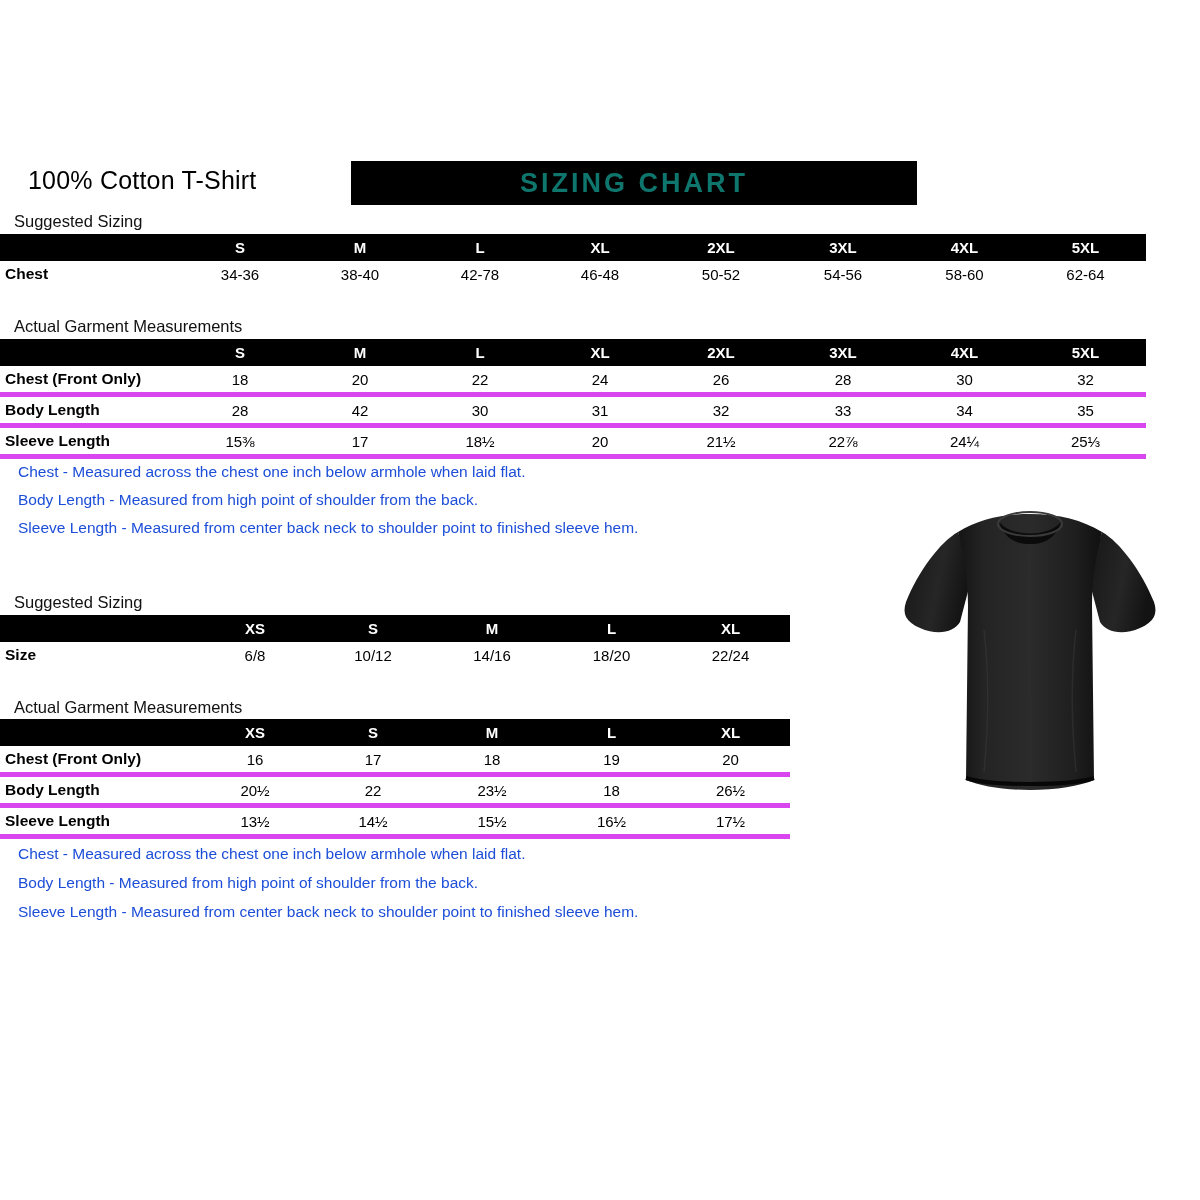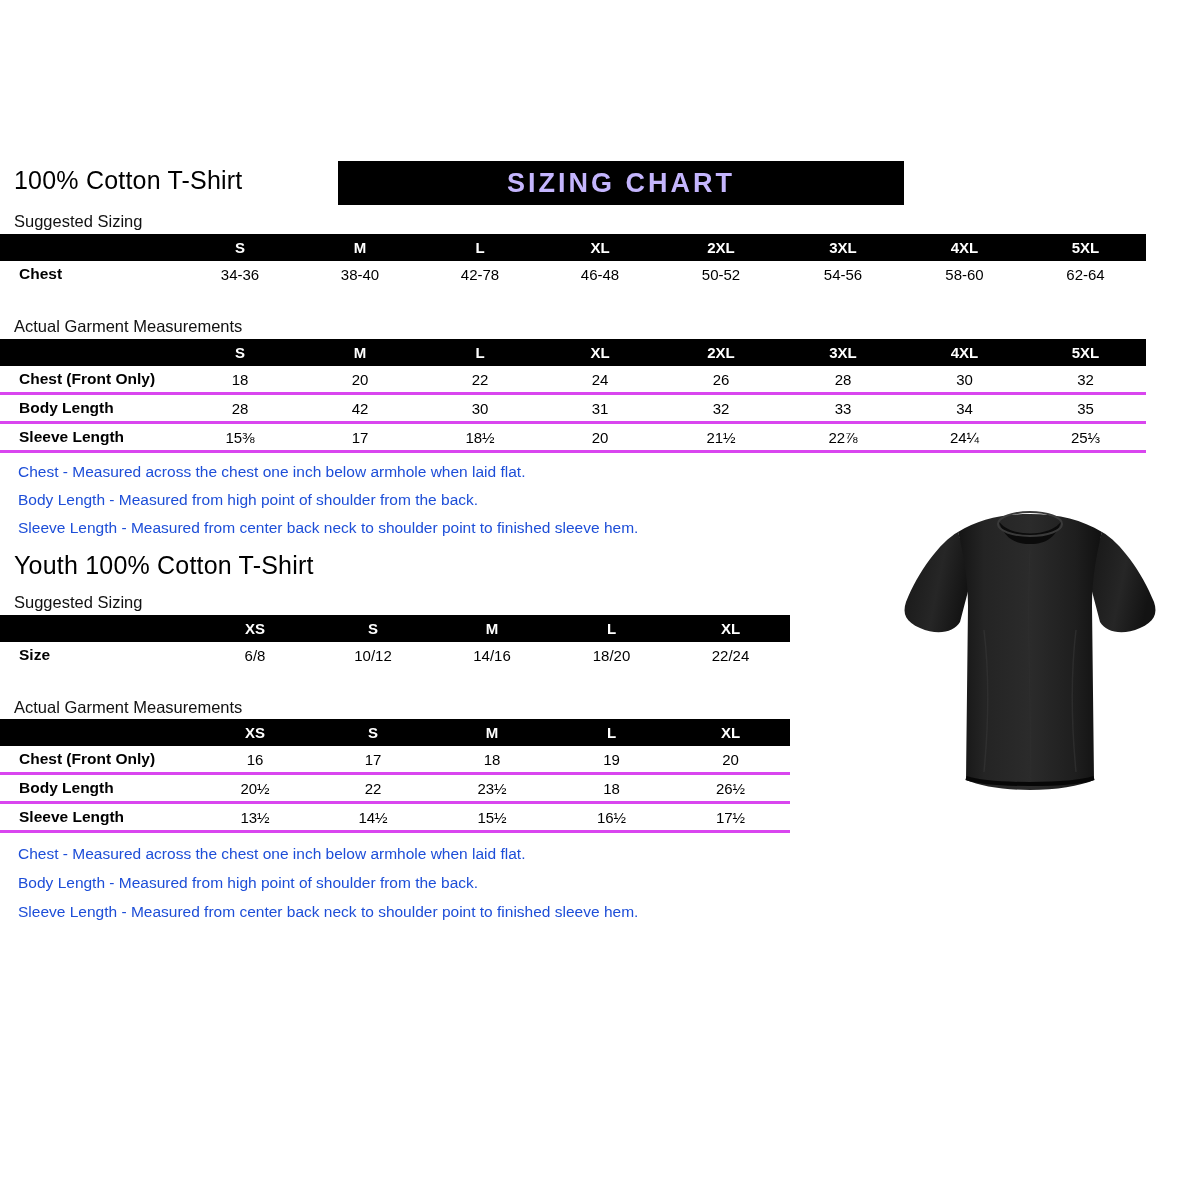--- a/index.html
+++ b/index.html
@@ -19,34 +19,34 @@
   .page {
     position: absolute;
     left: 0; top: 0;
     width: 1200px;
     height: 1200px;
   }
 
   
   .adult-title {
     position: absolute;
-    left: 14px;
+    left: 28px;
     top: 166px;
     font-size: 25px;
     letter-spacing: 0.2px;
     white-space: nowrap;
   }
   .sizing-chart-banner {
     position: absolute;
-    left: 338px;
+    left: 351px;
     top: 161px;
     width: 566px;
     height: 44px;
     background: #000000;
-    color: #c4b5fd;
+    color: #0f766e;
     display: flex;
     align-items: center;
     justify-content: center;
   }
   .sizing-chart-banner span {
     font-size: 27px;
     font-weight: bold;
     letter-spacing: 3px;
   }
 
@@ -77,26 +77,26 @@
     color: #ffffff;
     font-weight: bold;
     font-size: 15px;
     height: 27px;
   }
   table.size-table thead th.label-col {
     background: #000000;
   }
   table.size-table td.label-col {
     text-align: left;
-    padding-left: 19px;
+    padding-left: 5px;
     font-weight: bold;
     font-size: 15.5px;
   }
   table.size-table tbody tr td {
-    border-bottom: 3px solid #d946ef;
+    border-bottom: 5px solid #d946ef;
   }
   table.size-table.single tbody tr td {
     border-bottom: none;
   }
 
   
   .note {
     position: absolute;
     font-size: 15.5px;
     color: #1d4ed8;
@@ -235,21 +235,20 @@
         <td>24¼</td>
         <td>25⅓</td>
       </tr>
     </tbody>
   </table>
 
   <div class="note" style="left:18px; top:463px;">Chest - Measured across the chest one inch below armhole when laid flat.</div>
   <div class="note" style="left:18px; top:491px;">Body Length - Measured from high point of shoulder from the back.</div>
   <div class="note" style="left:18px; top:519px;">Sleeve Length - Measured from center back neck to shoulder point to finished sleeve hem.</div>
 
-  <div class="youth-title">Youth 100% Cotton T-Shirt</div>
 
   <div class="subhead" style="left:14px; top:593px;">Suggested Sizing</div>
 
   <table class="size-table single" style="left:0px; top:615px; width:790px;">
     <colgroup>
       <col style="width:196px">
       <col style="width:118px">
         <col style="width:118px">
         <col style="width:120px">
         <col style="width:119px">

